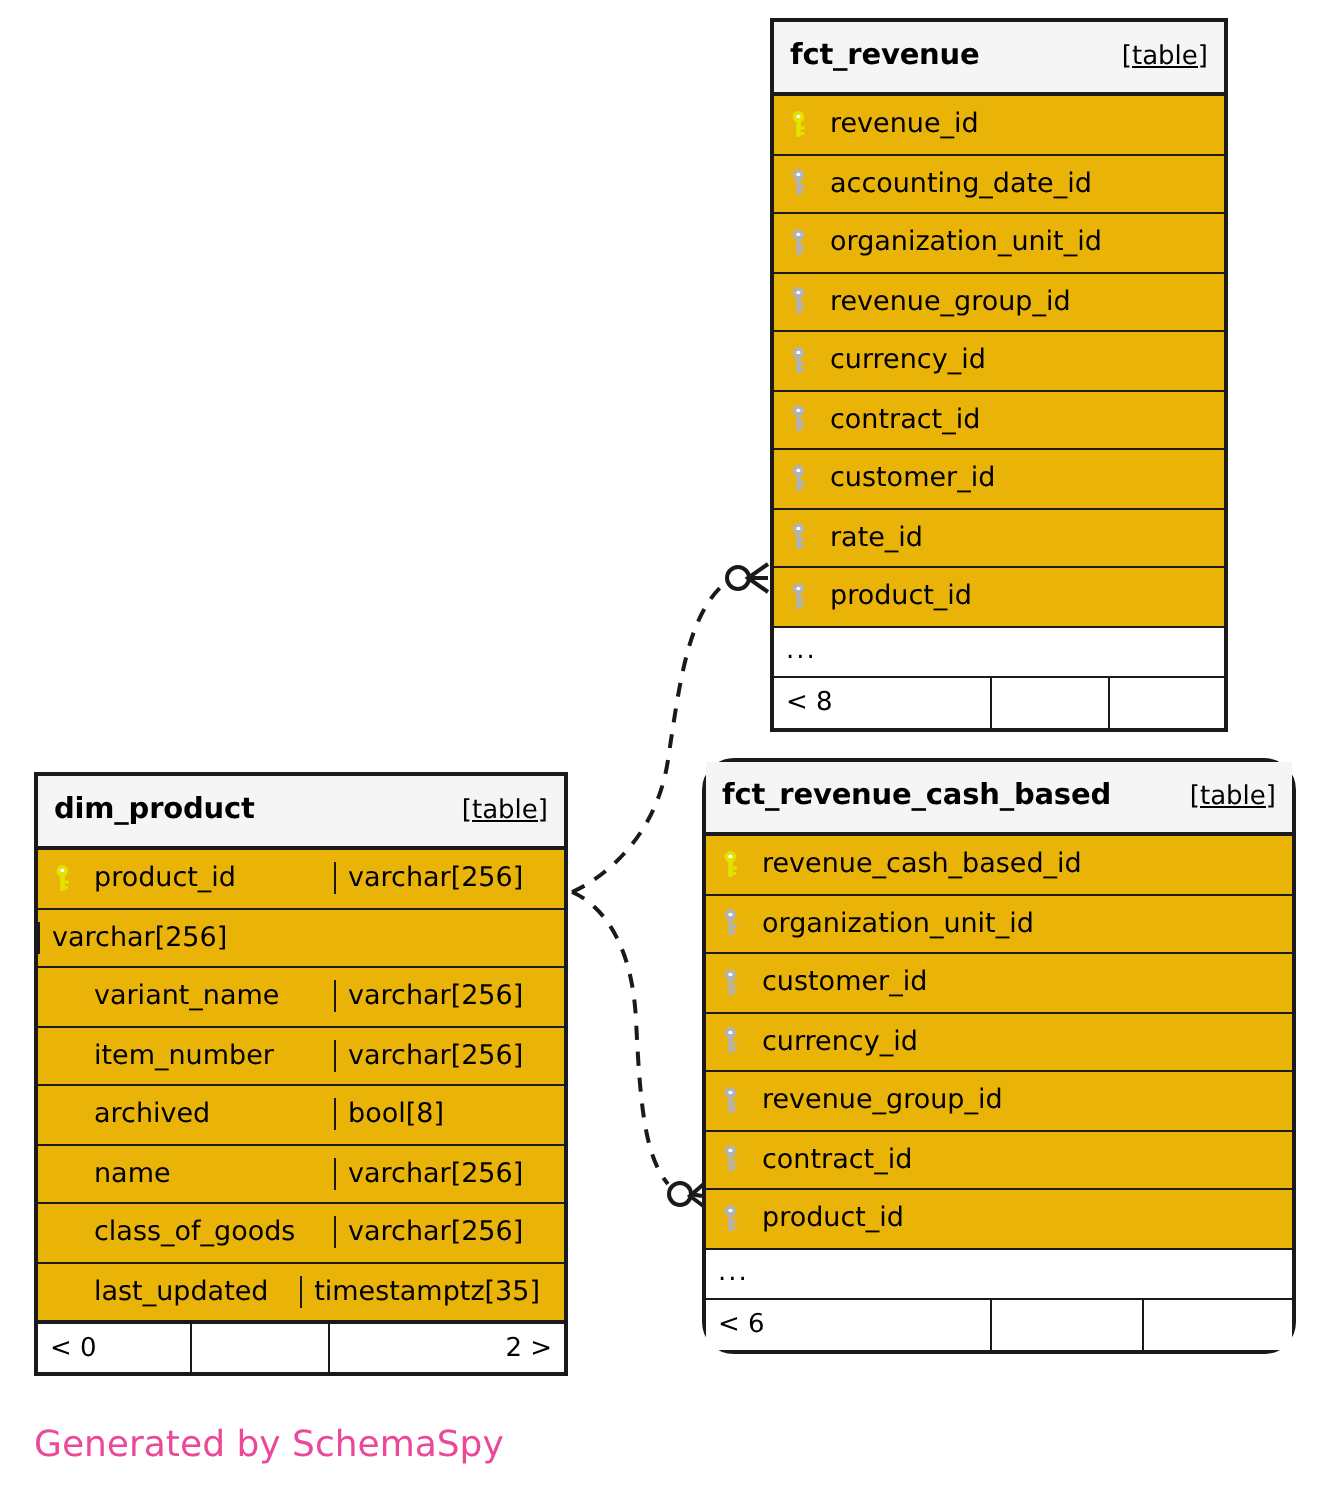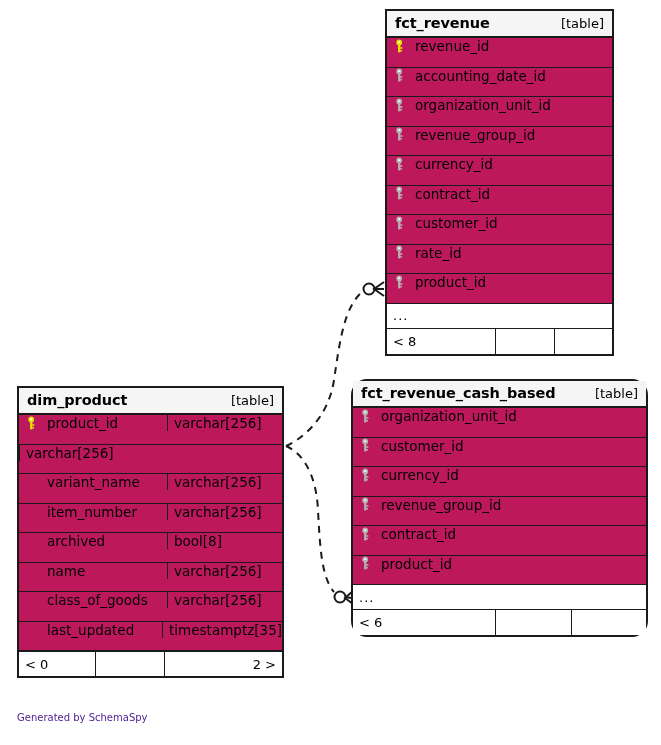--- a/index.html
+++ b/index.html
@@ -41,62 +41,63 @@
     background: #ffffff;
   }
 
   .entity-header {
     display: flex;
     align-items: center;
     justify-content: space-between;
     background: #f5f5f5;
     border-bottom: 2px solid #1a1a1a;
     padding: 4px 8px 5px 8px;
-    height: 27px;
+    height: 37px;
     box-sizing: border-box;
   }
   .entity-title {
     font-weight: bold;
     font-size: 14.5px;
     color: #000000;
     letter-spacing: -0.1px;
   }
   .entity-tag {
     font-size: 13px;
     color: #000000;
     padding-left: 10px;
+    text-decoration: underline;
   }
 
   .row {
     display: flex;
-    align-items: flex-start;
+    align-items: center;
     border-bottom: 1px solid #1a1a1a;
     box-sizing: border-box;
     height: 29.5px;
-    background: #be185d;
+    background: #eab308;
   }
   .row:last-child { border-bottom: none; }
 
   .cell-name {
     display: flex;
     align-items: center;
     flex: 1 1 auto;
     padding-left: 7px;
     font-size: 13.5px;
     color: #000000;
     box-sizing: border-box;
     min-width: 0;
   }
   .cell-type {
     display: flex;
     align-items: center;
     flex: 0 0 auto;
     border-left: 1px solid #1a1a1a;
     padding-left: 6px;
-    padding-right: 0;
+    padding-right: 12px;
     font-size: 13.5px;
     color: #000000;
     box-sizing: border-box;
   }
 
   
   .key-icon {
     flex: 0 0 auto;
     width: 15px;
     height: 15px;
@@ -136,22 +137,22 @@
     padding: 0 6px;
   }
   .footer-cell:first-child { border-left: none; }
   .footer-cell.right { justify-content: flex-end; }
 
   
   .caption {
     position: absolute;
     left: 17px;
     top: 712px;
-    font-size: 10px;
-    color: #4c1d95;
+    font-size: 18px;
+    color: #ec4899;
   }
 </style>
 </head>
 <body>
 
 <div class="canvas">
 
   <svg class="edges" viewBox="0 0 661 745" width="661" height="745">
 
     <g>
@@ -299,20 +300,32 @@
 
   <div class="entity" style="left:351px; top:379px; width:297px;border-radius:16px;">
     <div class="entity-header">
       <span class="entity-title">fct_revenue_cash_based</span>
       <span class="entity-tag">[table]</span>
     </div>
 
     <div class="row">
       <div class="cell-name">
         <span class="key-icon"><svg width="15" height="15" viewBox="0 0 15 15" aria-hidden="true">
+              <circle cx="5.2" cy="3.4" r="2.9" fill="#e3e300"></circle>
+              <circle cx="5.2" cy="3.4" r="1.05" fill="#ffffff"></circle>
+              <rect x="4.1" y="4.0" width="2.3" height="9.4" fill="#e3e300"></rect>
+              <rect x="6.3" y="8.2" width="2.1" height="1.6" fill="#e3e300"></rect>
+              <rect x="6.3" y="11.0" width="1.7" height="1.5" fill="#e3e300"></rect>
+            </svg></span>
+        <span>revenue_cash_based_id</span>
+      </div>
+    </div>
+    <div class="row">
+      <div class="cell-name">
+        <span class="key-icon"><svg width="15" height="15" viewBox="0 0 15 15" aria-hidden="true">
               <circle cx="5.2" cy="3.4" r="2.9" fill="#b3b3b3"></circle>
               <circle cx="5.2" cy="3.4" r="1.05" fill="#ffffff"></circle>
               <rect x="4.1" y="4.0" width="2.3" height="9.4" fill="#b3b3b3"></rect>
               <rect x="6.3" y="8.2" width="2.1" height="1.6" fill="#b3b3b3"></rect>
               <rect x="6.3" y="11.0" width="1.7" height="1.5" fill="#b3b3b3"></rect>
             </svg></span>
         <span>organization_unit_id</span>
       </div>
     </div>
     <div class="row">

